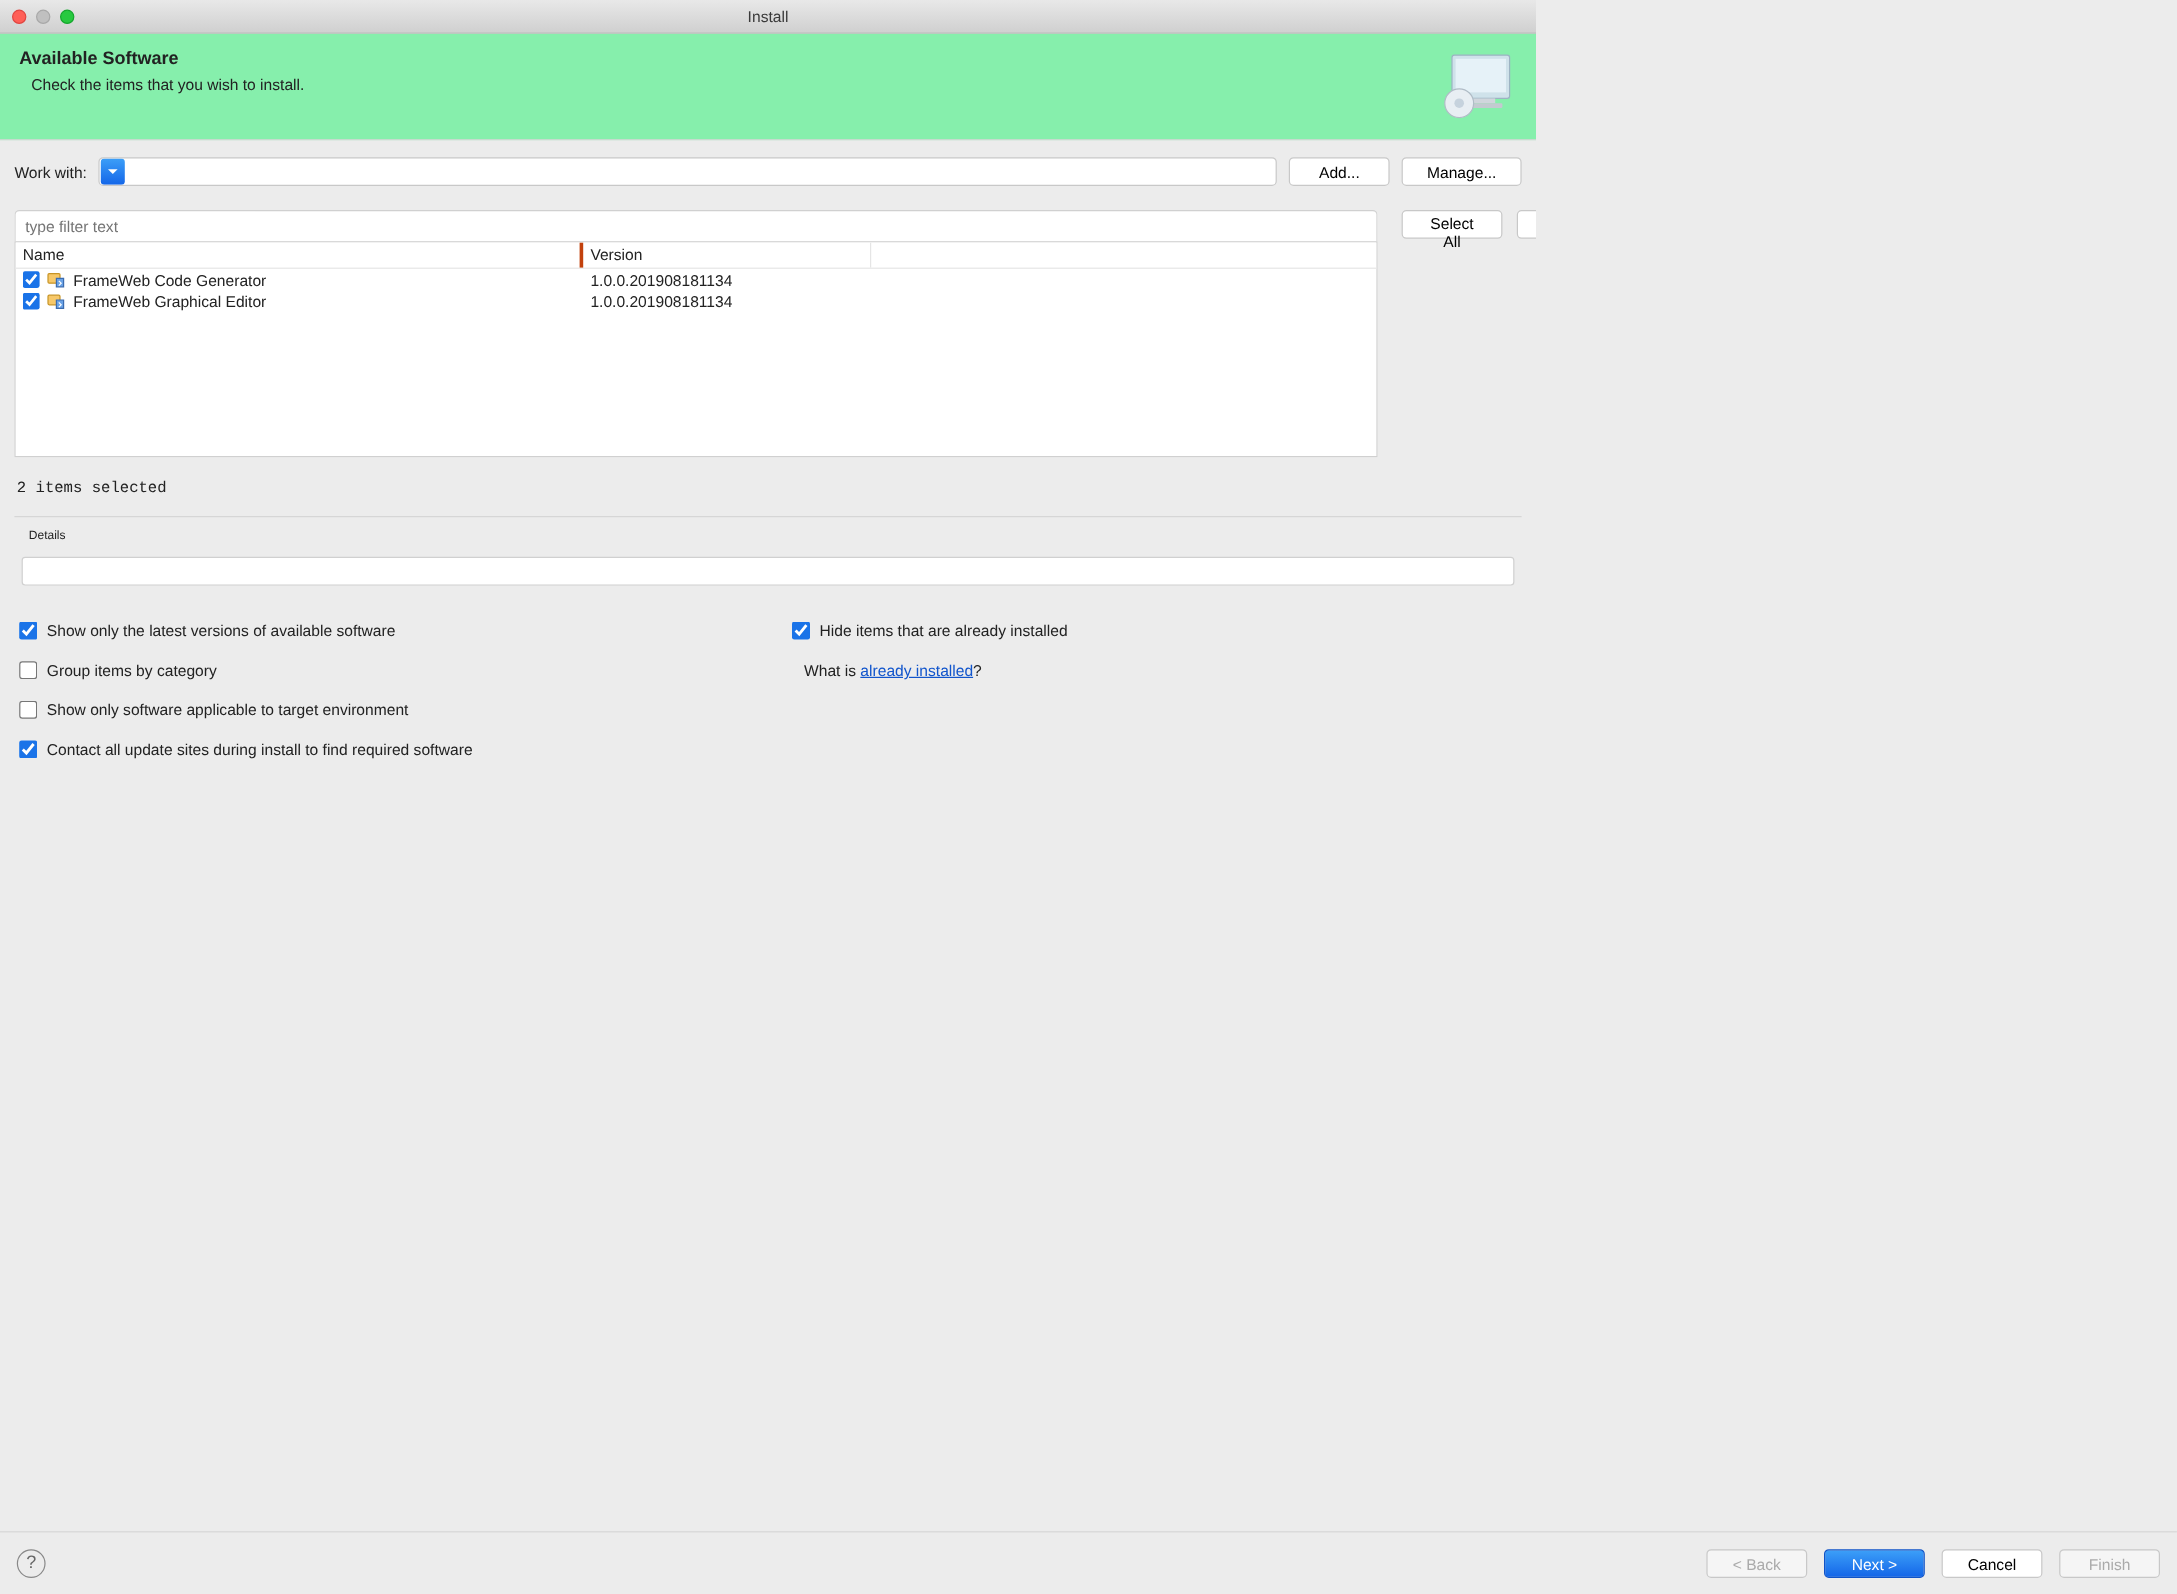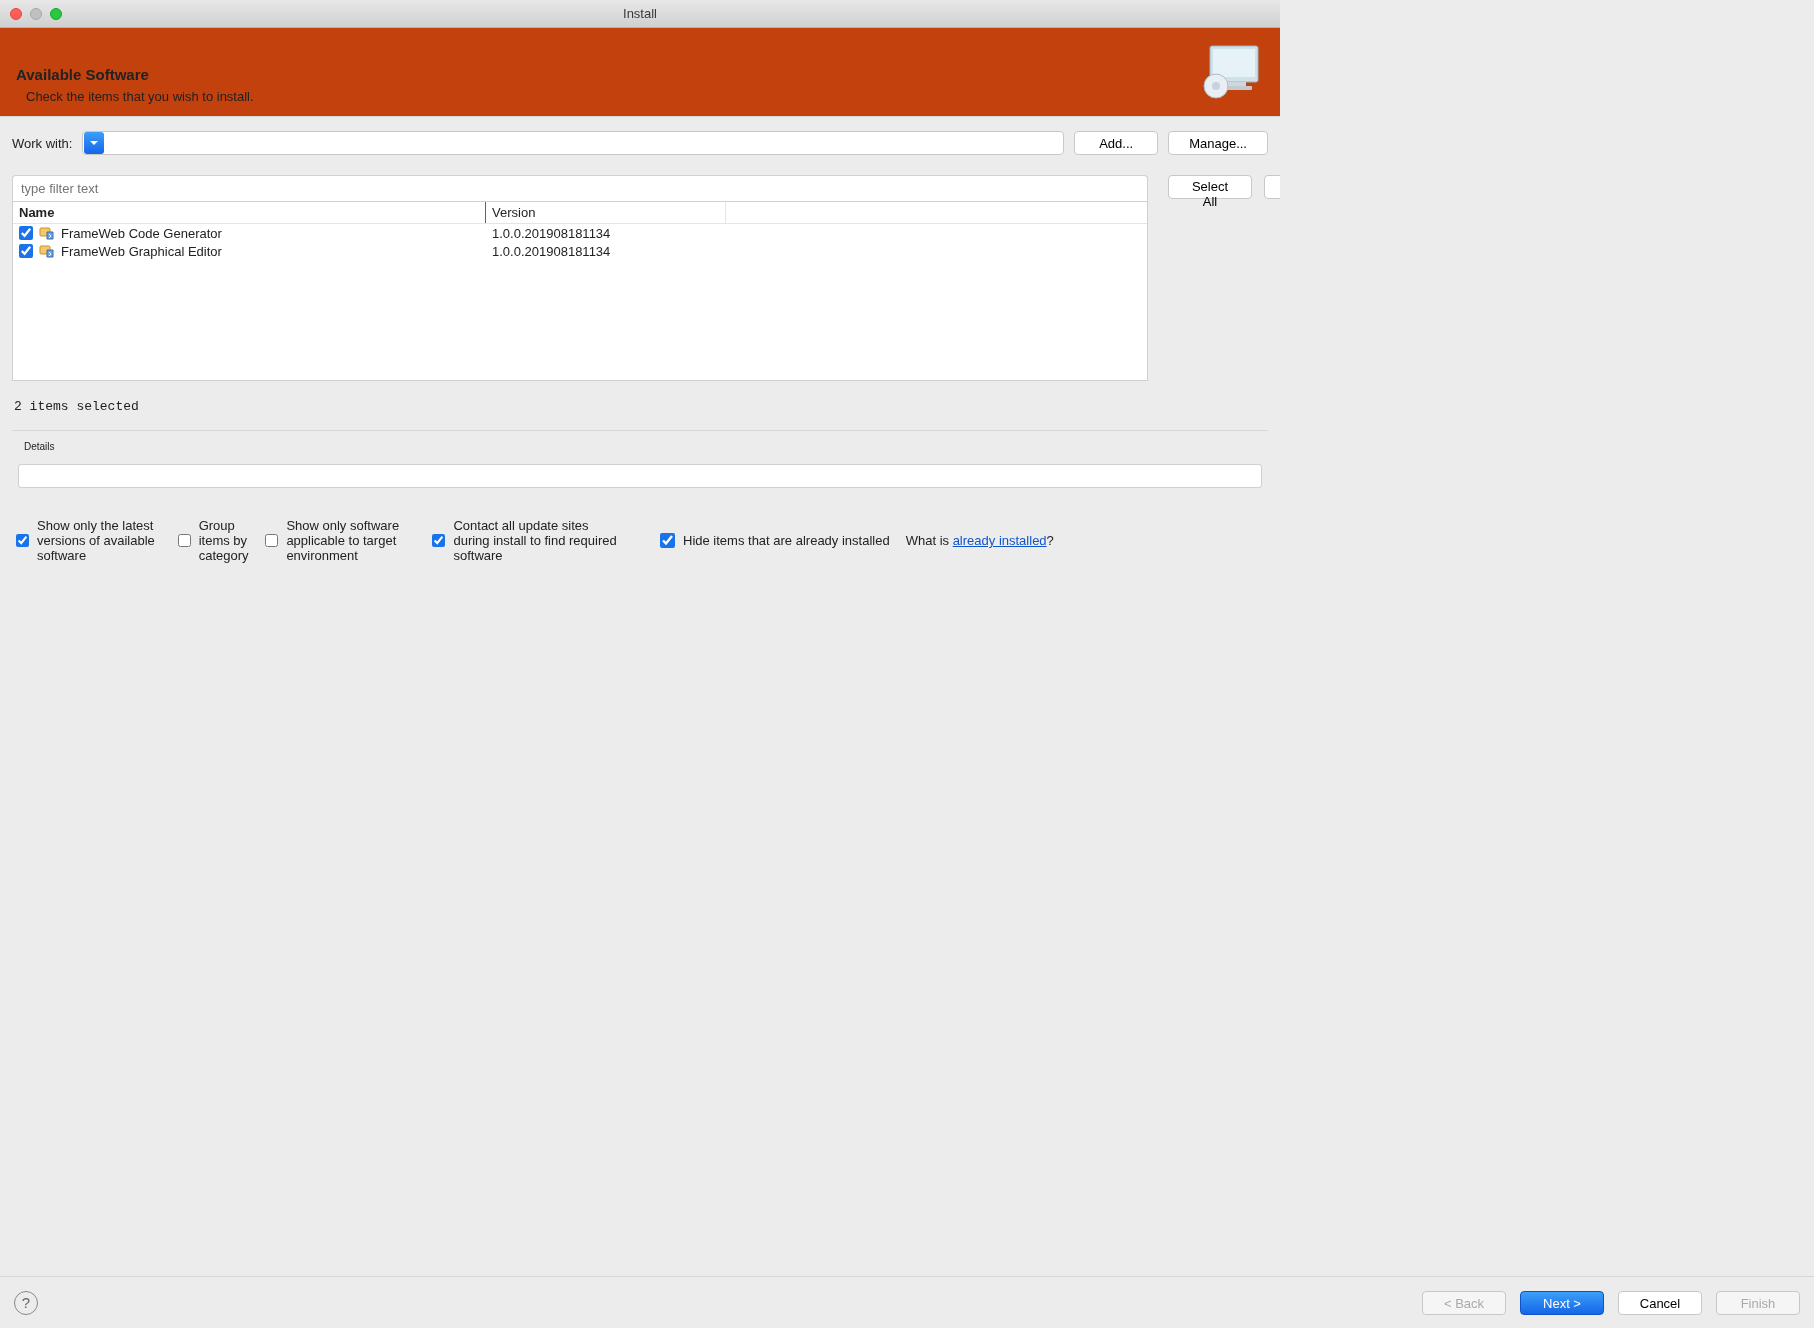--- a/index.html
+++ b/index.html
@@ -45,25 +45,25 @@
       left: 0;
       right: 0;
       text-align: center;
       font-size: 13px;
       color: #3a3a3a;
       pointer-events: none;
     }
 
     
     .header-panel {
-      background: #c2410c;
+      background: #86efac;
       padding: 12px 16px;
       display: flex;
       justify-content: space-between;
-      align-items: flex-end;
+      align-items: flex-start;
       border-bottom: 1px solid #d6d6d6;
     }
     .header-text h1 {
       font-size: 15px;
       font-weight: bold;
       margin-bottom: 6px;
     }
     .header-text p {
       font-size: 13px;
       color: #222;
@@ -165,21 +165,21 @@
       display: flex;
       border-bottom: 1px solid #e5e5e5;
       background: #fff;
     }
     .tree-head .th {
       padding: 3px 6px;
       font-size: 13px;
       color: #222;
       border-right: 1px solid #e5e5e5;
     }
-    .tree-head .th.name { flex: 0 0 473px; border-right: 1px solid #c2410c; font-weight: bold; }
+    .tree-head .th.name { flex: 0 0 473px; border-right: 3px solid #c2410c; }
     .tree-head .th.version { flex: 0 0 240px; }
     .tree-head .th.blank { flex: 1; border-right: none; }
 
     .row {
       display: flex;
       align-items: center;
       padding: 1px 6px;
       font-size: 13px;
     }
     .row .cell-name {
@@ -234,22 +234,22 @@
     }
 
     
     .options {
       display: flex;
       padding: 18px 4px;
       gap: 40px;
     }
     .options-col {
       display: flex;
-      flex-direction: row;
-      gap: 6px;
+      flex-direction: column;
+      gap: 18px;
     }
     .opt {
       display: flex;
       align-items: center;
       gap: 8px;
       font-size: 13px;
     }
     .opt input[type="checkbox"] {
       width: 15px;
       height: 15px;

